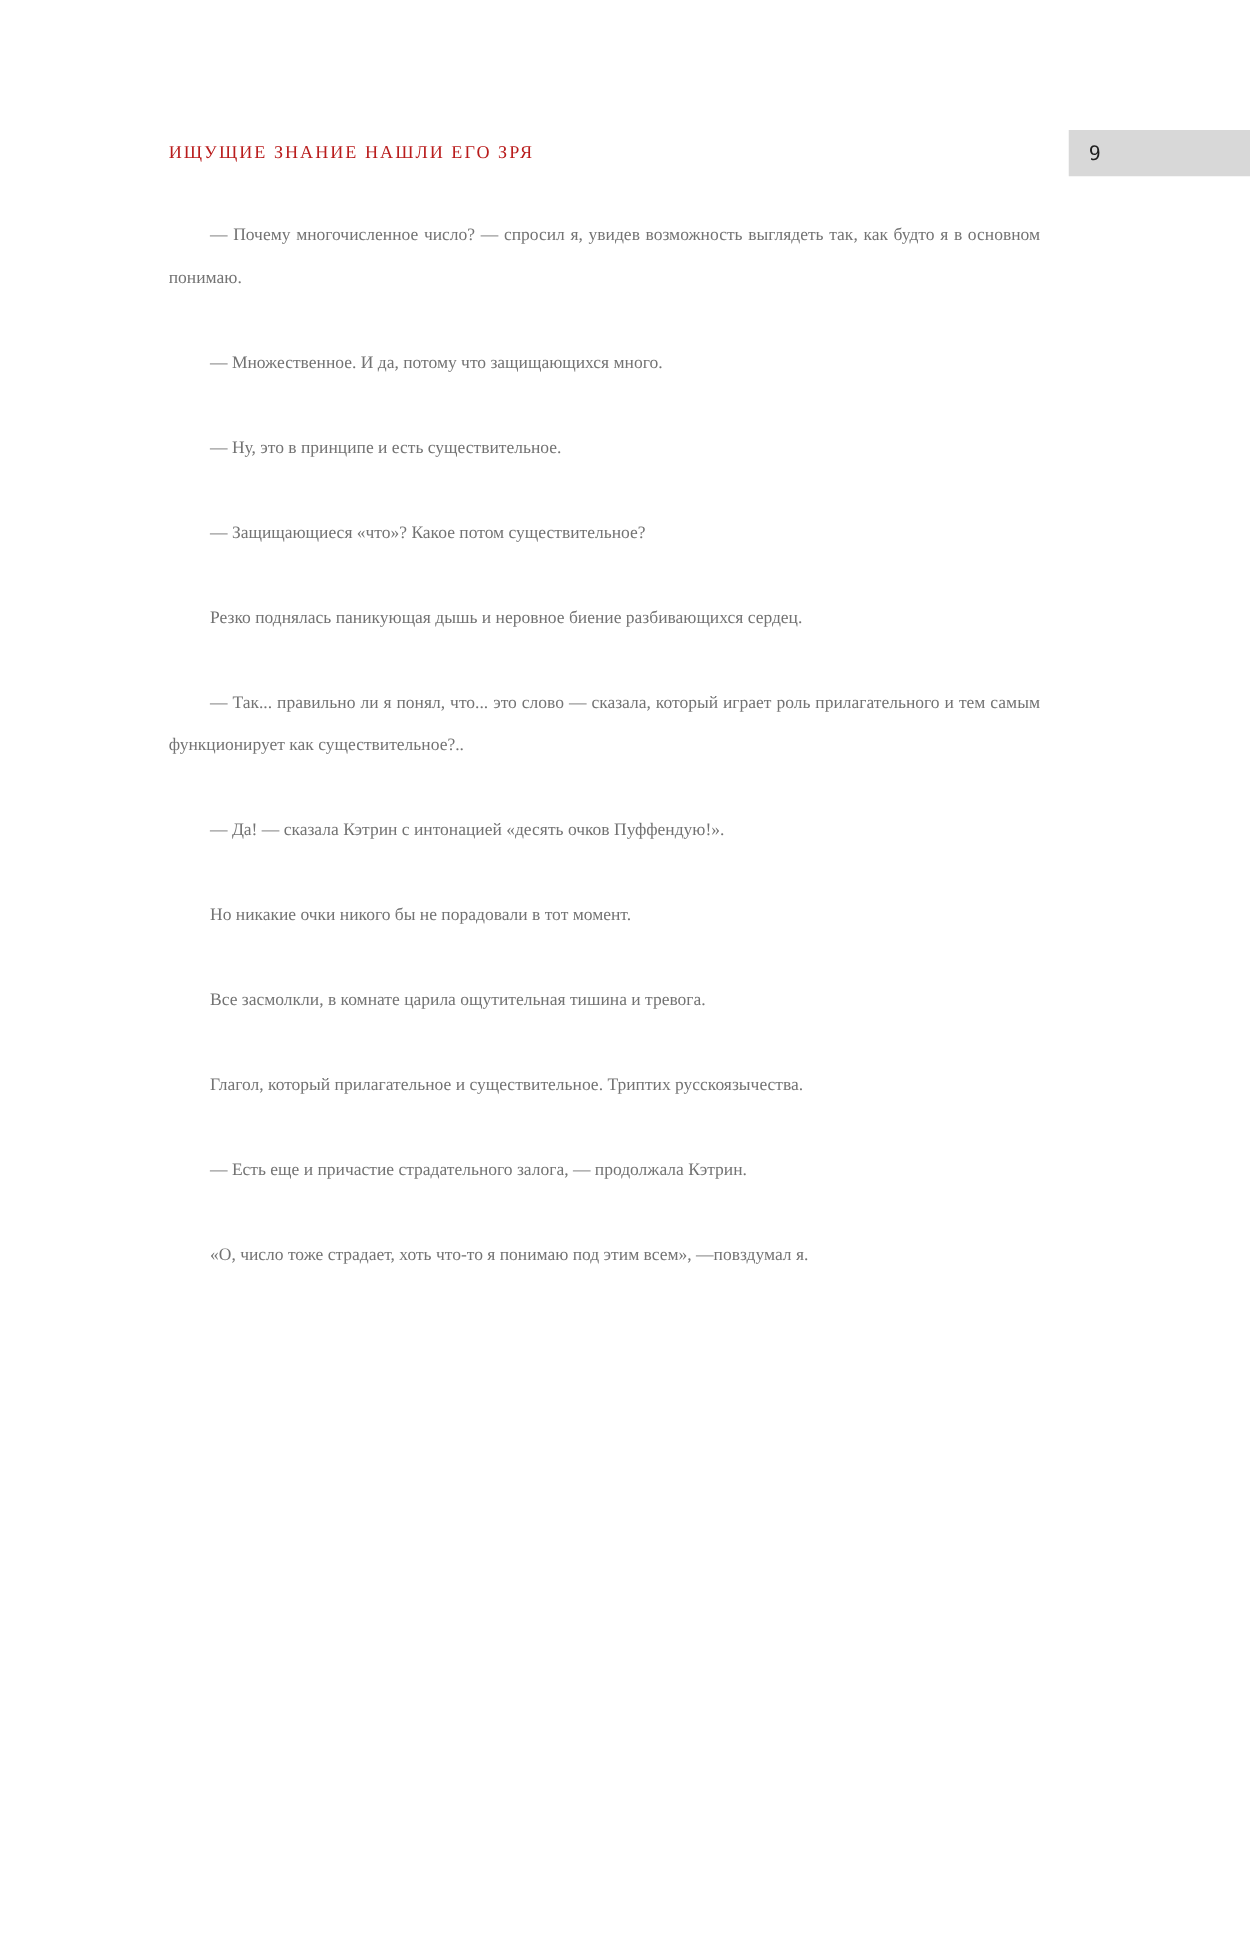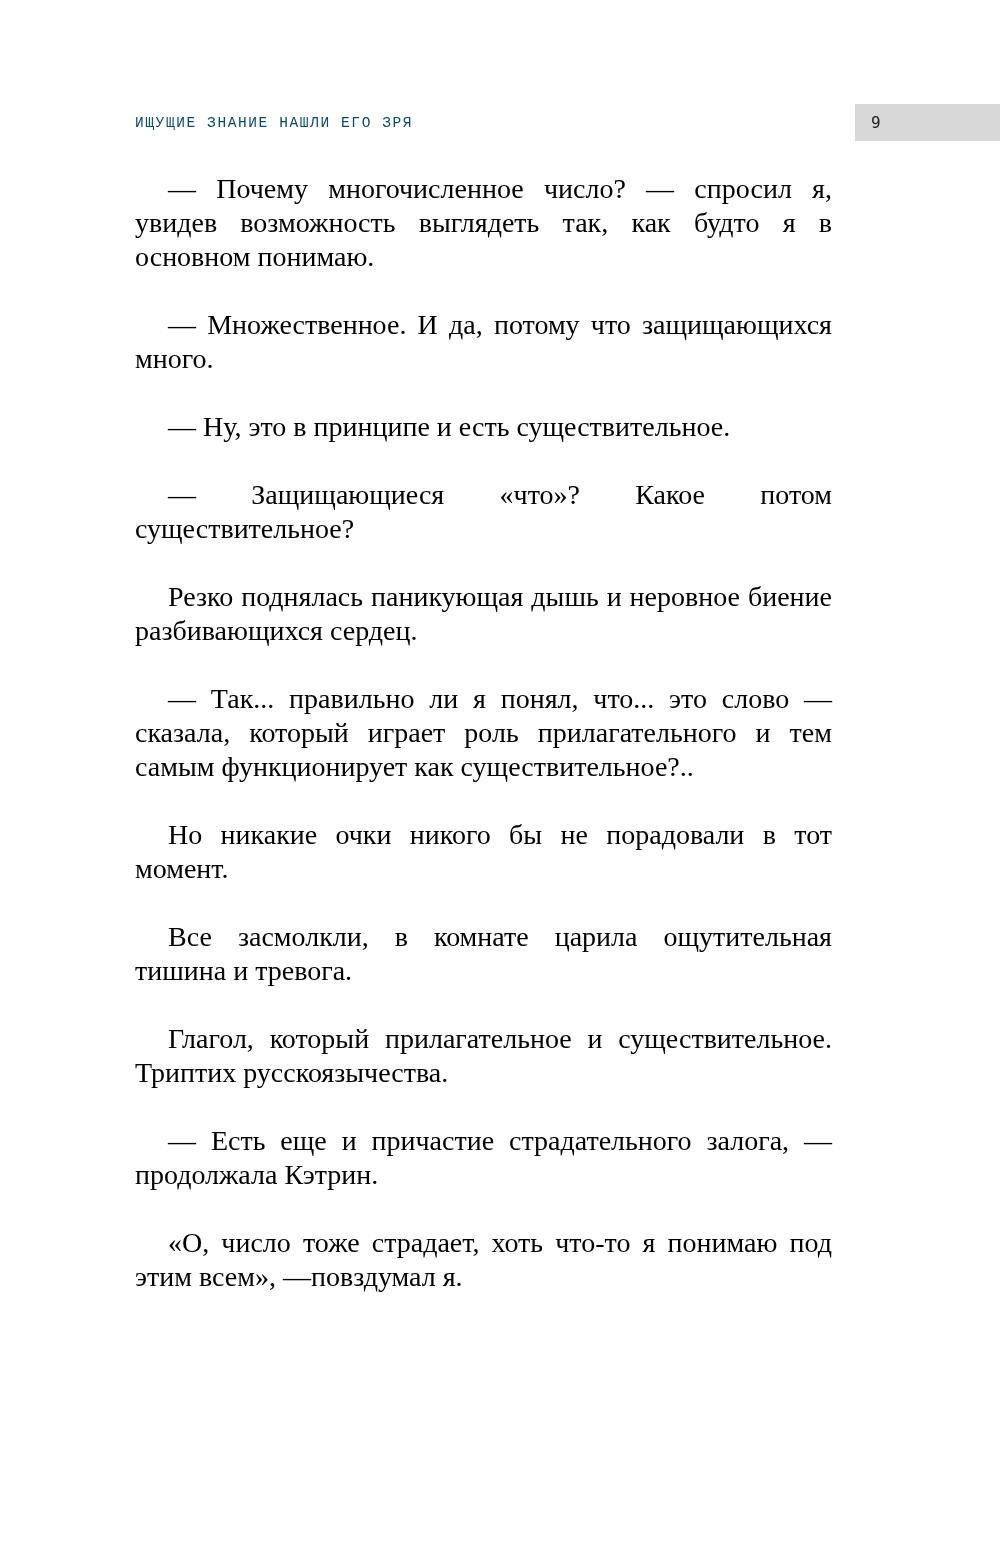--- a/index.html
+++ b/index.html
@@ -19,24 +19,24 @@
     top: 104px;
     left: 0;
     right: 0;
     height: 37px;
   }
   .running-title {
     position: absolute;
     left: 135px;
     top: 50%;
     transform: translateY(-50%);
-    font-family: Liberation Mono, monospace;
+    font-family: Liberation Serif, serif;
     font-size: 14.5px;
     letter-spacing: 1.6px;
-    color: #0c4a6e;
+    color: #b91c1c;
     white-space: nowrap;
   }
   .page-number-tab {
     position: absolute;
     right: 0;
     top: 0;
     width: 145px;
     height: 37px;
     background: #d8d8d8;
     display: flex;
@@ -47,23 +47,23 @@
   .page-number {
     font-family: "DejaVu Sans Mono", monospace;
     font-size: 16px;
     color: #1f1f1f;
   }
   .page-body {
     position: absolute;
     left: 135px;
     top: 172px;
     width: 697px;
-    font-size: 28px;
+    font-size: 14px;
     line-height: 34px;
-    color: #000000;
+    color: #737373;
     text-align: justify;
     hyphens: auto;
     -webkit-hyphens: auto;
   }
   .page-body p {
     margin: 0 0 34px 0;
     text-indent: 33px;
   }
 </style>
 </head>
@@ -76,18 +76,19 @@
   </div>
 </header>
 
 <main class="page-body">
   <p>— Почему многочисленное число? — спросил я, увидев возможность выглядеть так, как будто я в основном понимаю.</p>
   <p>— Множественное. И да, потому что защищающихся много.</p>
   <p>— Ну, это в принципе и есть существительное.</p>
   <p>— Защищающиеся «что»? Какое потом существительное?</p>
   <p>Резко поднялась паникующая дышь и неровное биение разбивающихся сердец.</p>
   <p>— Так... правильно ли я понял, что... это слово — сказала, который играет роль прилагательного и тем самым функционирует как существительное?..</p>
+  <p>— Да! — сказала Кэтрин с интонацией «десять очков Пуффендую!».</p>
   <p>Но никакие очки никого бы не порадовали в тот момент.</p>
   <p>Все засмолкли, в комнате царила ощутительная тишина и тревога.</p>
   <p>Глагол, который прилагательное и существительное. Триптих русскоязычества.</p>
   <p>— Есть еще и причастие страдательного залога, — продолжала Кэтрин.</p>
   <p>«О, число тоже страдает, хоть что-то я понимаю под этим всем», —повздумал я.</p>
 </main>
 
 </body></html>

